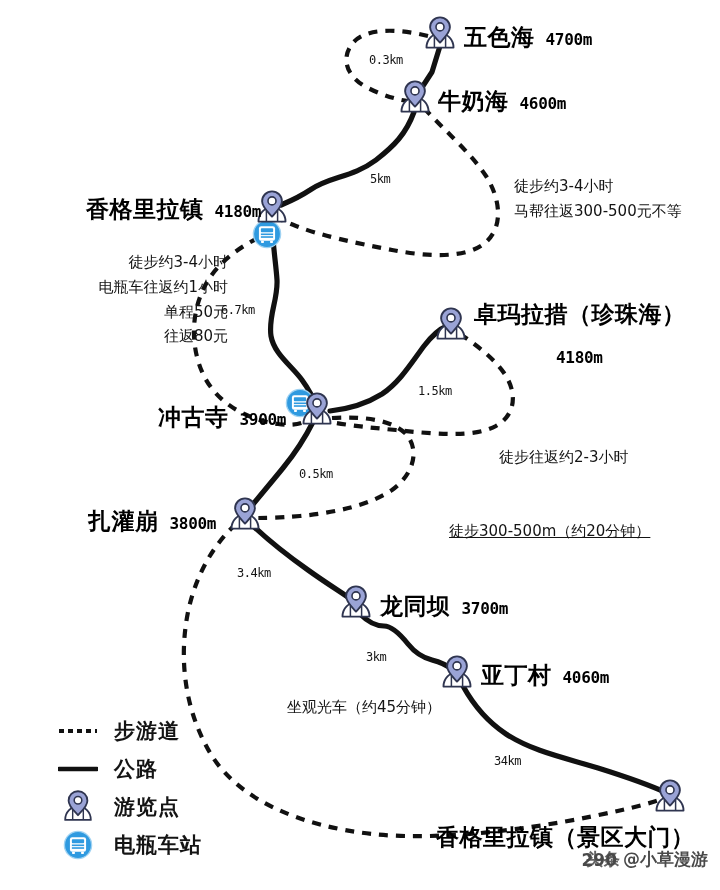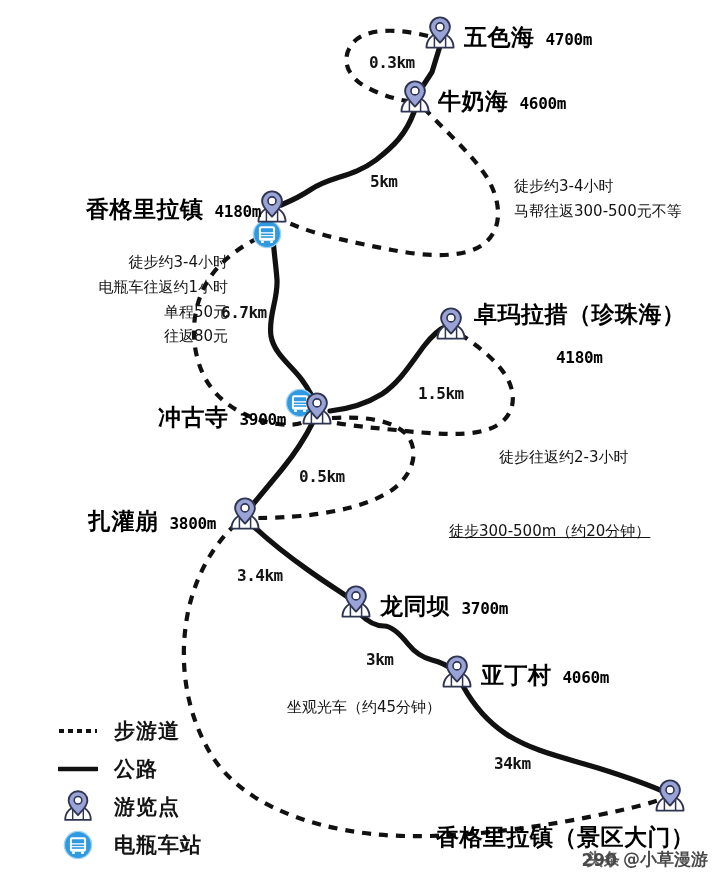--- a/index.html
+++ b/index.html
@@ -40,22 +40,22 @@
   .poi-row {
     position: absolute;
     display: flex;
     align-items: baseline;
     gap: 11px;
     white-space: nowrap;
   }
   .dist {
     position: absolute;
     font-family: "DejaVu Sans Mono", "Liberation Mono", monospace;
-    font-size: 16px;
-    font-weight: 700;
+    font-size: 12px;
+    font-weight: 400;
     color: #141414;
     letter-spacing: -0.5px;
     white-space: nowrap;
   }
   .note {
     position: absolute;
     font-family: "DejaVu Sans", "Liberation Sans", sans-serif;
     font-size: 15px;
     color: #141414;
     white-space: nowrap;

